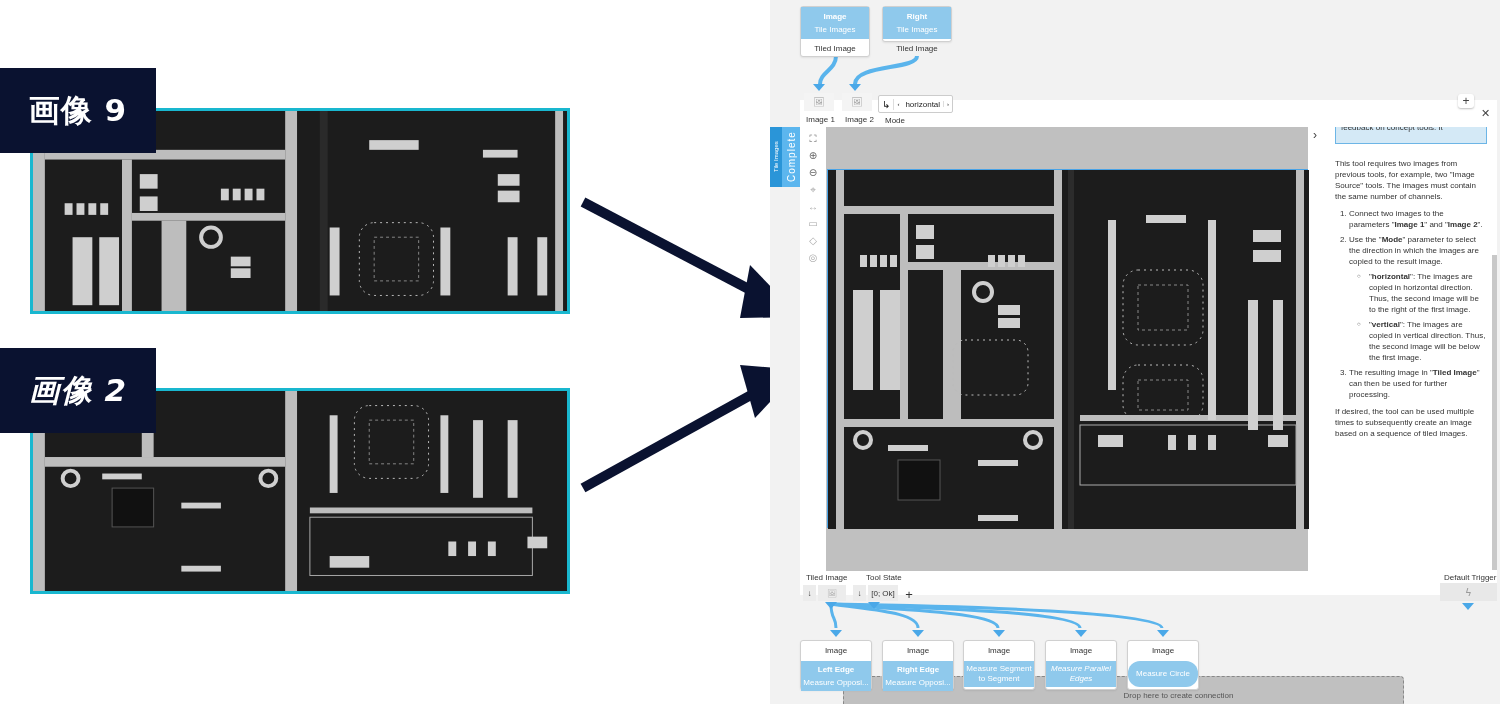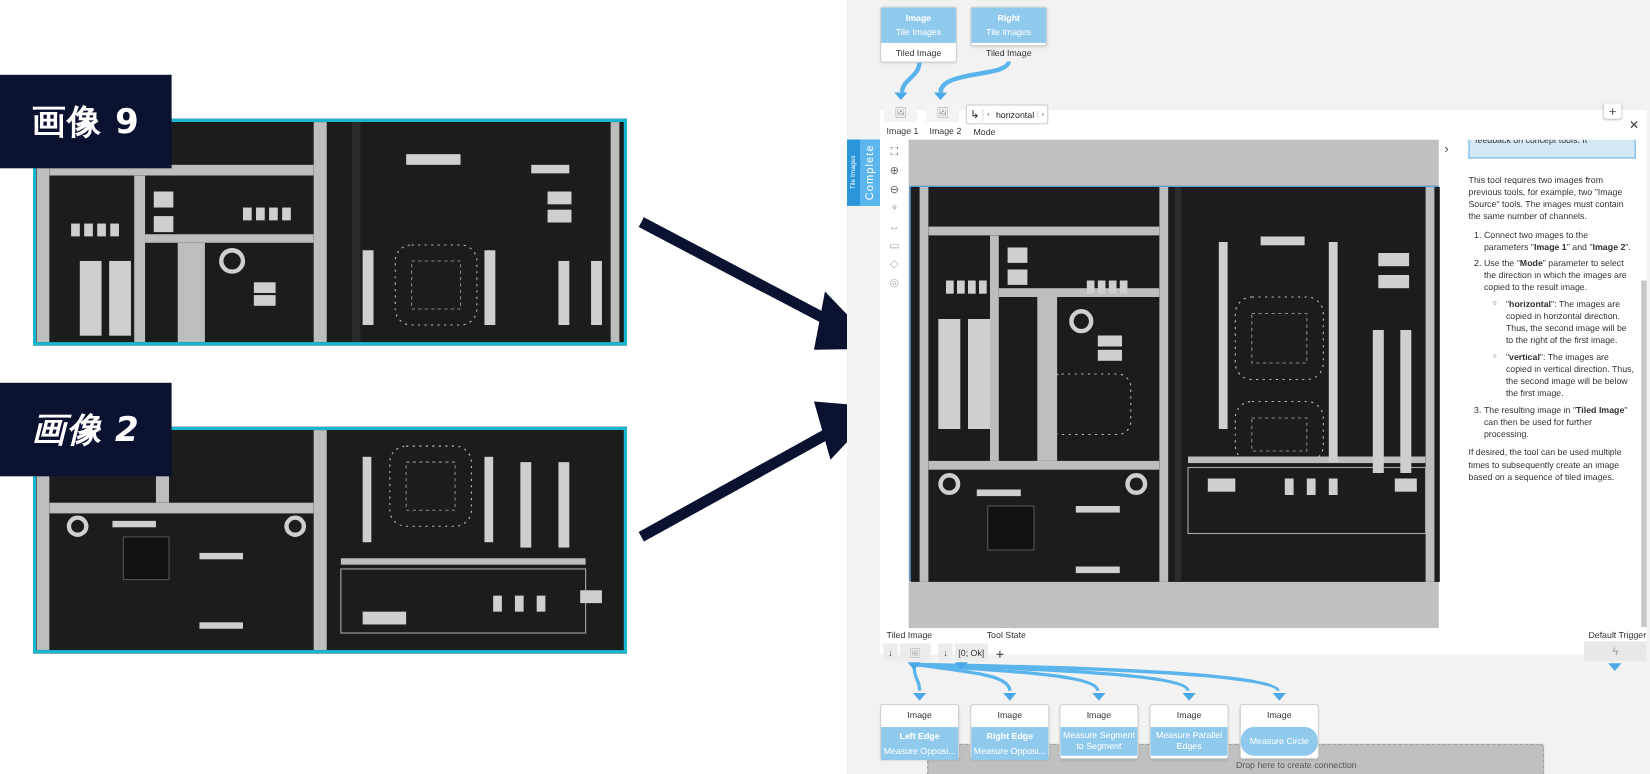--- a/index.html
+++ b/index.html
@@ -279,21 +279,21 @@
         </ul>
       </li>
       <li><span>The resulting image in "</span><b>Tiled Image</b><span>" can then be used for further processing.</span></li>
     </ol>
     <p>If desired, the tool can be used multiple times to subsequently create an image based on a sequence of tiled images.</p>
   </div>
 </div>
 <div class="scrollbar"></div>
 
 <div class="out-label" style="left:806px; top:573px;">Tiled Image</div>
-<div class="out-label" style="left:897px; top:573px;">Tool State</div>
+<div class="out-label" style="left:866px; top:573px;">Tool State</div>
 <div class="out-box" style="left:803px; top:585px; width:13px;">↓</div>
 <div class="out-box" style="left:818px; top:585px; width:28px; color:#aaa;">🖼</div>
 <div class="out-box" style="left:853px; top:585px; width:13px;">↓</div>
 <div class="out-box" style="left:868px; top:585px; width:30px;">[0; Ok]</div>
 <div class="out-box" style="left:901px; top:586px; width:16px; background:transparent; font-size:13px;">+</div>
 
 <div class="down-tri" style="left:825px; top:602px;"></div>
 <div class="down-tri" style="left:868px; top:602px;"></div>
 
 <div class="out-label" style="left:1444px; top:573px;">Default Trigger</div>
@@ -315,18 +315,18 @@
 <div class="node" style="left:882px; top:640px; width:72px; height:50px;">
   <div class="out">Image</div>
   <div class="head" style="padding:2px 1px;"><b>Right Edge</b><span>Measure Opposi...</span></div>
 </div>
 <div class="node" style="left:963px; top:640px; width:72px; height:50px;">
   <div class="out">Image</div>
   <div class="head" style="padding:3px 1px; line-height:10px;"><span>Measure Segment to Segment</span></div>
 </div>
 <div class="node" style="left:1045px; top:640px; width:72px; height:50px;">
   <div class="out">Image</div>
-  <div class="head" style="padding:3px 1px; line-height:10px;"><span>Measure Parallel Edges</span></div>
+  <div class="head" style="padding:3px 1px; line-height:10px;font-style:italic;"><span>Measure Parallel Edges</span></div>
 </div>
 <div class="node" style="left:1127px; top:640px; width:72px; height:50px;">
   <div class="out">Image</div>
   <div class="head" style="padding:8px 1px; line-height:10px;border-radius:12px;"><span>Measure Circle</span></div>
 </div>
 
 </body></html>

